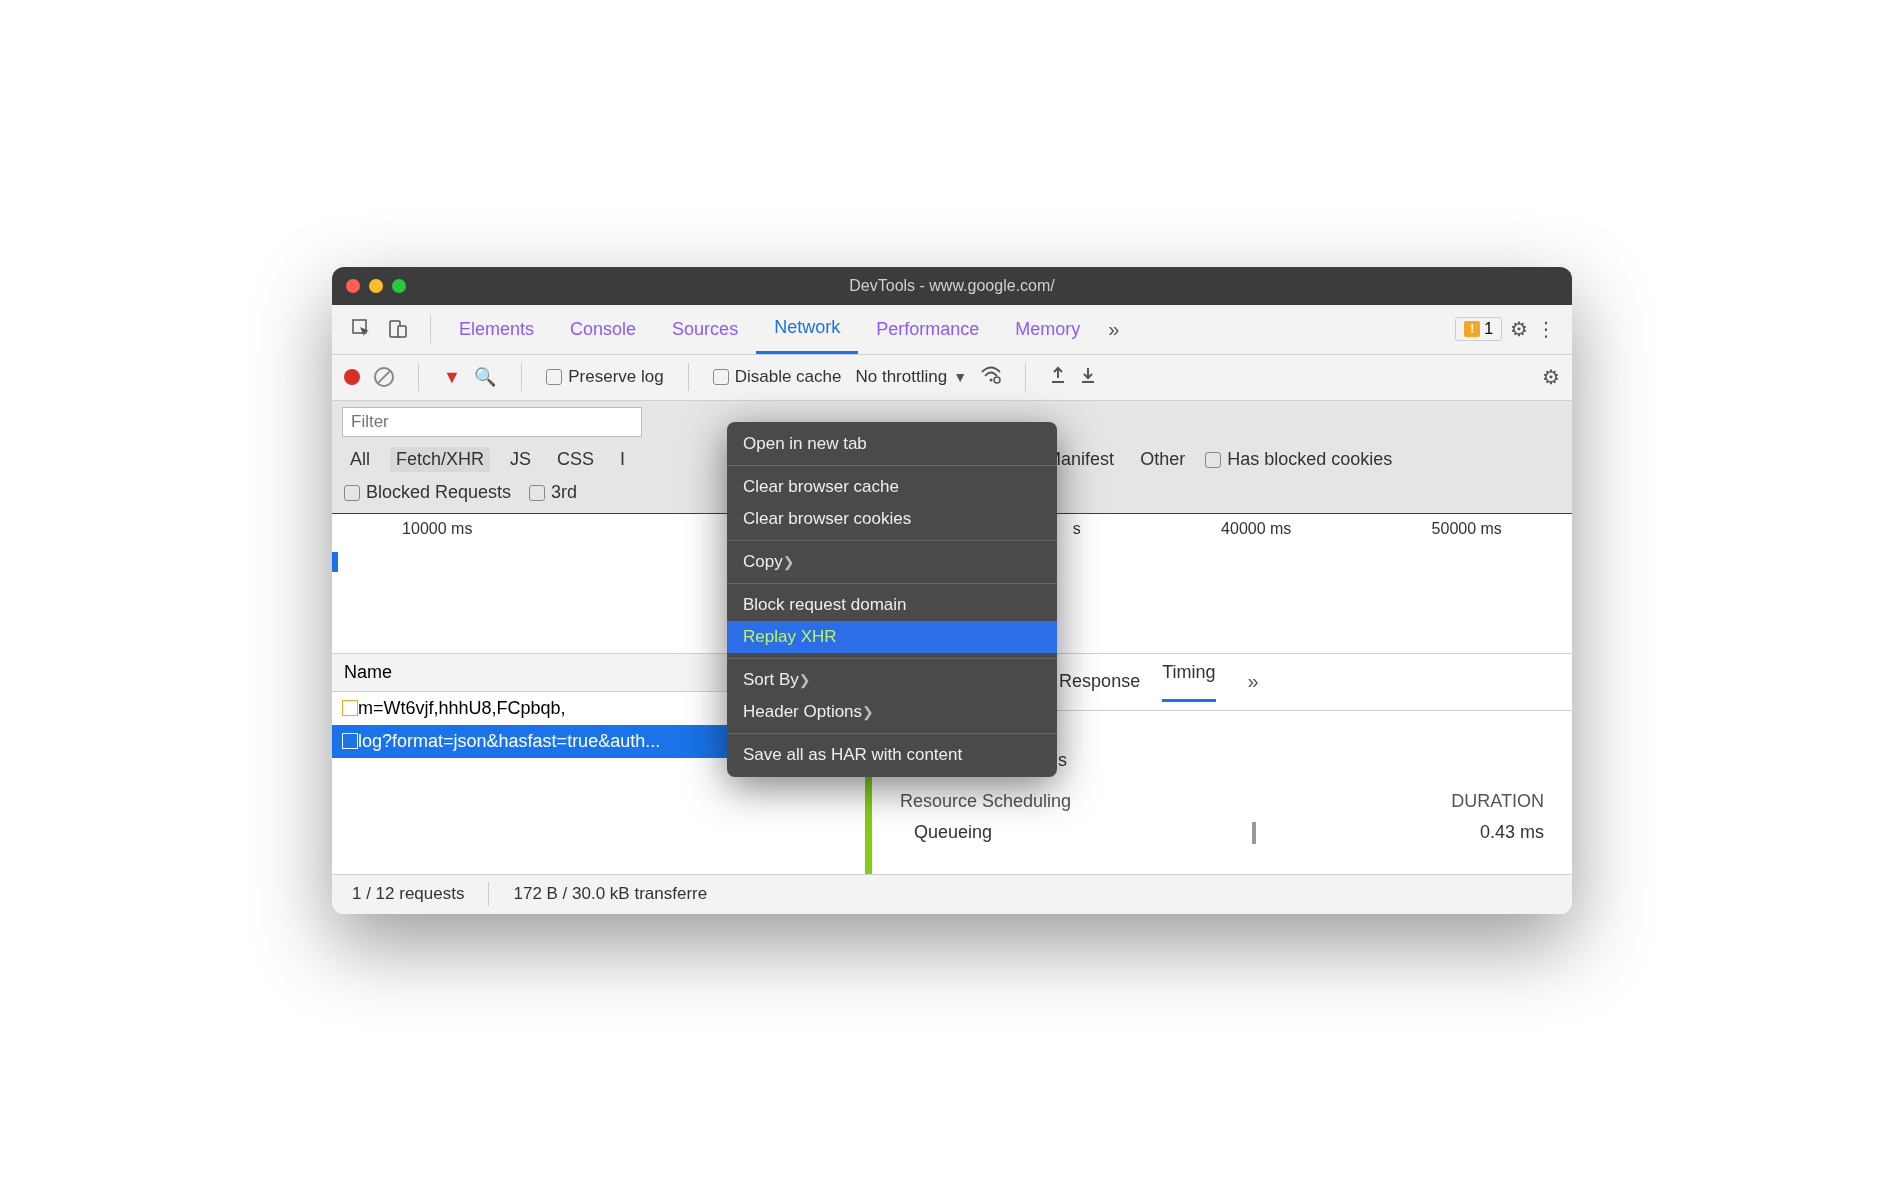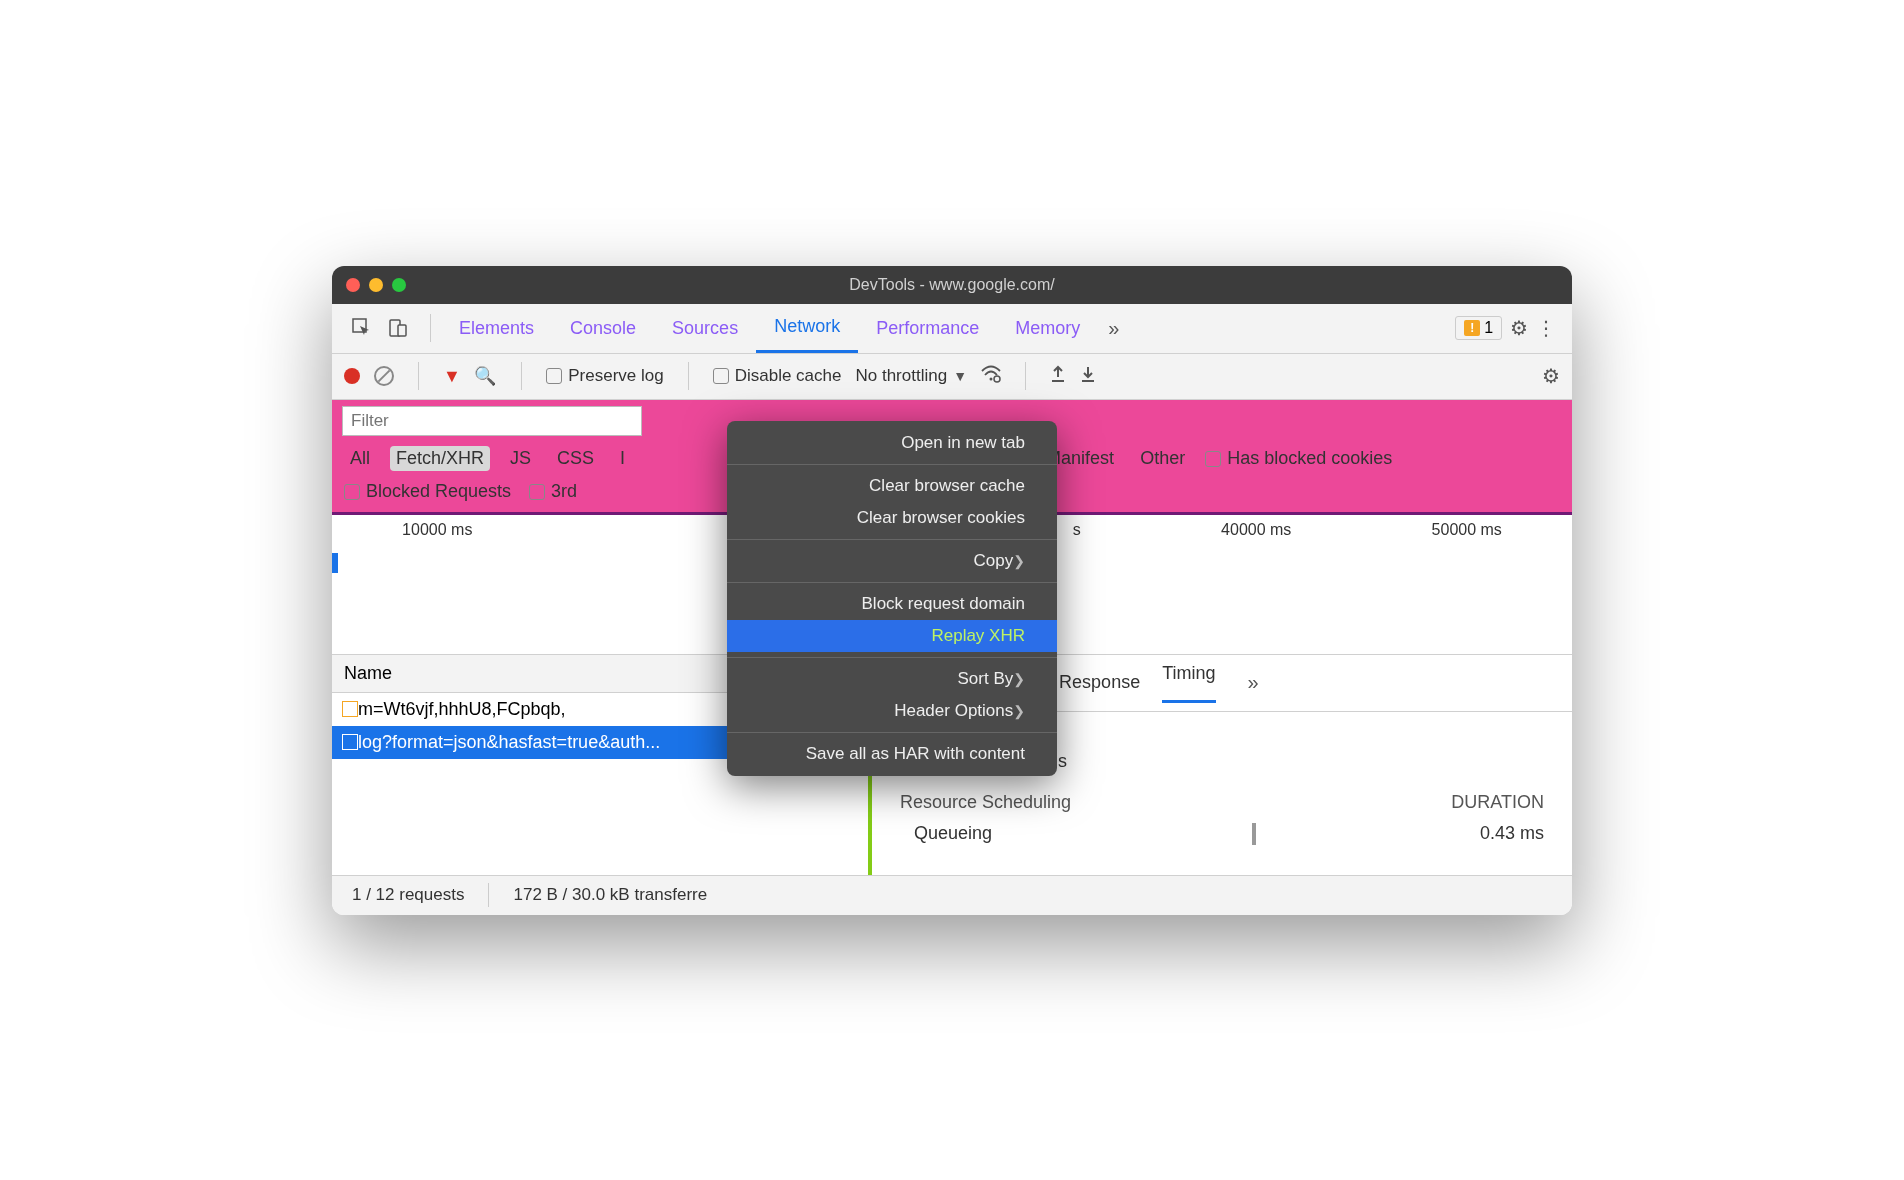--- a/index.html
+++ b/index.html
@@ -29,51 +29,51 @@
 .record-dot { width: 16px; height: 16px; border-radius: 50%; background: #d93025; }
 .clear-icon { width: 20px; height: 20px; border: 2px solid #888; border-radius: 50%; position: relative; }
 .clear-icon::after { content: ""; position: absolute; width: 16px; height: 2px; background: #888; top: 50%; left: 50%; transform: translate(-50%, -50%) rotate(-45deg); }
 .funnel-icon { color: #d93025; font-size: 18px; }
 .search-icon { color: #555; font-size: 18px; }
 .check { width: 16px; height: 16px; border: 1.5px solid #888; border-radius: 3px; display: inline-block; vertical-align: middle; margin-right: 6px; }
 .toolbar .lbl { display: inline-flex; align-items: center; }
 .throttling { display: flex; align-items: center; gap: 6px; }
 .dropdown-caret { color: #555; font-size: 14px; }
 .wifi-icon, .upload-icon, .download-icon { color: #555; font-size: 18px; }
-.filterbar { background: #ec4899; border-bottom: 3px solid #701a75; }
+.filterbar { background: #e5e5e5; border-bottom: 1px solid #701a75; }
 .filter-input { width: 300px; margin: 6px 10px; padding: 4px 8px; font-size: 17px; border: 1px solid #bbb; background: #fff; }
 .filter-types { display: flex; align-items: center; gap: 14px; padding: 4px 12px; font-size: 18px; color: #333; flex-wrap: wrap; }
 .filter-type { padding: 2px 6px; border-radius: 4px; cursor: pointer; }
 .filter-type.active { background: #d8d8d8; }
 .filter-row2 { display: flex; align-items: center; gap: 18px; padding: 6px 12px 10px; font-size: 18px; color: #333; }
 .timeline { height: 140px; border-bottom: 1px solid #d0d0d0; position: relative; background: #fff; }
 .timeline-labels { display: flex; justify-content: space-around; font-size: 16px; color: #333; padding: 6px 0; }
 .timeline-marker { position: absolute; left: 0; top: 38px; width: 6px; height: 20px; background: #1a73e8; }
 .content-row { display: flex; height: 220px; }
-.request-panel { width: 540px; border-right: 4px solid #84cc16; display: flex; flex-direction: column; }
+.request-panel { width: 540px; border-right: 7px solid #84cc16; display: flex; flex-direction: column; }
 .req-header { background: #f3f3f3; padding: 8px 12px; border-bottom: 1px solid #d0d0d0; font-size: 18px; }
 .req-list { flex: 1; overflow: auto; }
 .req-item { display: flex; align-items: center; padding: 6px 10px; font-size: 18px; white-space: nowrap; overflow: hidden; }
 .req-item.selected { background: #1a73e8; color: #fff; }
 .req-icon { width: 16px; height: 16px; border: 1.5px solid #f5a623; display: inline-block; }
 .req-item.selected .req-icon { border-color: #fff; }
 .detail-panel { flex: 1; display: flex; flex-direction: column; }
 .detail-tabs { display: flex; align-items: center; gap: 22px; padding: 8px 14px; border-bottom: 1px solid #d0d0d0; font-size: 18px; color: #333; }
 .detail-tab.active { color: #333; border-bottom: 3px solid #1a73e8; padding-bottom: 16px; }
 .detail-body { padding: 10px 28px; font-size: 18px; color: #333; }
 .detail-body .line { margin: 4px 0; }
 .sched-row { display: flex; justify-content: space-between; margin-top: 20px; font-size: 18px; color: #555; }
 .queue-row { display: flex; align-items: center; margin-top: 10px; font-size: 18px; }
 .queue-label { margin-left: 14px; }
 .queue-bar { width: 4px; height: 22px; background: #999; margin-left: 260px; }
 .queue-val { margin-left: auto; }
 .statusbar { display: flex; align-items: center; height: 40px; padding: 0 20px; background: #f3f3f3; border-top: 1px solid #d0d0d0; font-size: 17px; color: #333; gap: 24px; }
 .statusbar .sdiv { width: 1px; height: 24px; background: #ccc; }
 .context-menu { position: absolute; left: 395px; top: 155px; width: 330px; background: #4a4a4a; border-radius: 8px; padding: 6px 0; font-size: 17px; color: #eee; box-shadow: 0 10px 40px rgba(0,0,0,0.5); z-index: 100; }
-.cm-item { padding: 6px 32px; display: flex; align-items: center; justify-content: flex-end; cursor: pointer; }
+.cm-item { padding: 6px 16px; display: flex; align-items: center; justify-content: flex-start; cursor: pointer; }
 .cm-item.highlighted { background: #2b6ee8; color: #bef264; }
 .cm-sep { height: 1px; background: #666; margin: 5px 0; }
 .cm-chevron { color: #bbb; font-size: 14px; }
 .window-inner { position: relative; }
 </style>
 </head>
 <body>
 
 <div class="window">
 <div class="window-inner">

